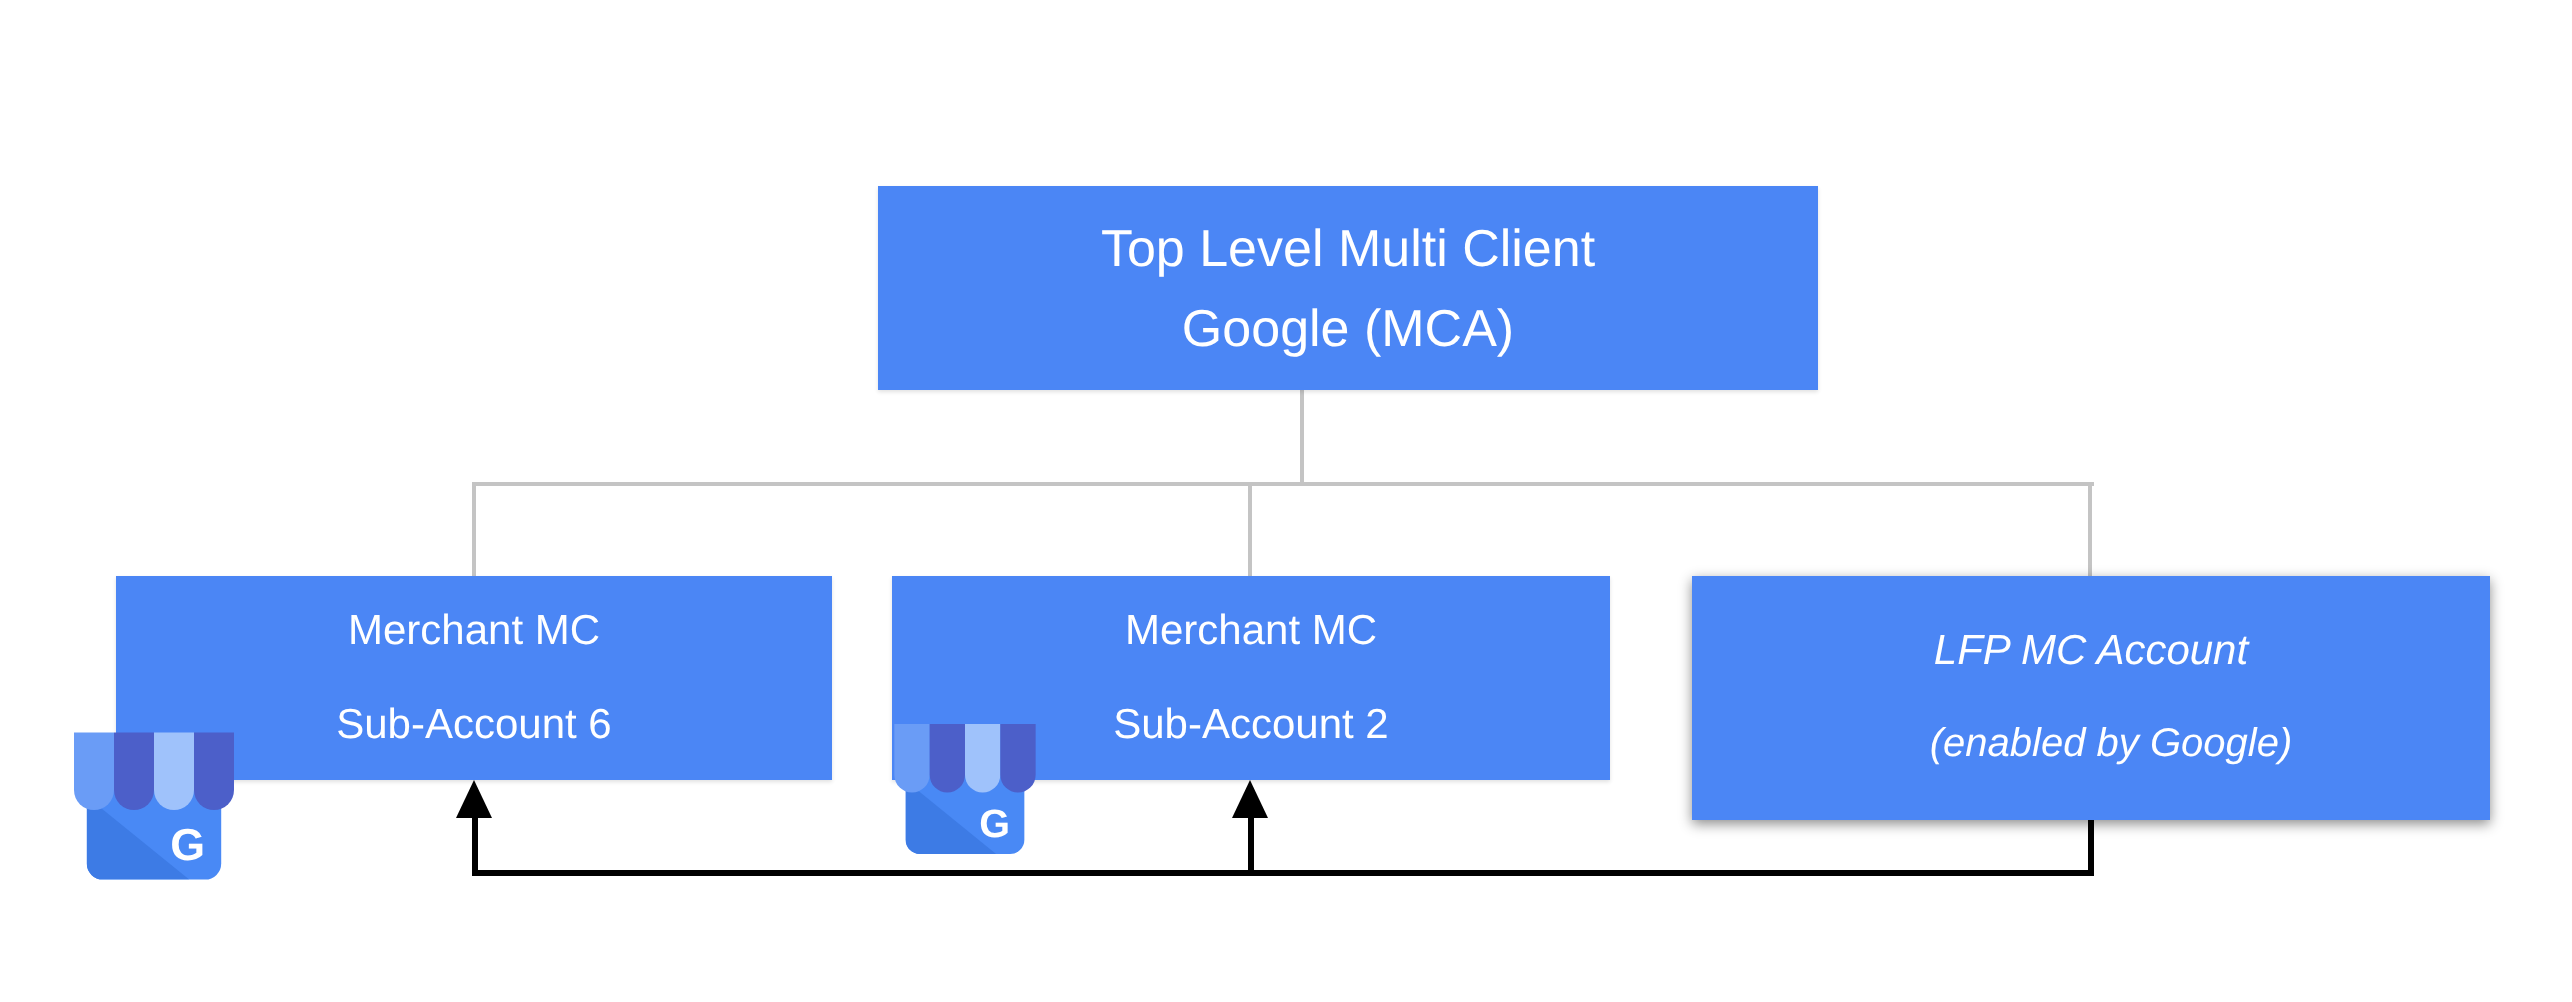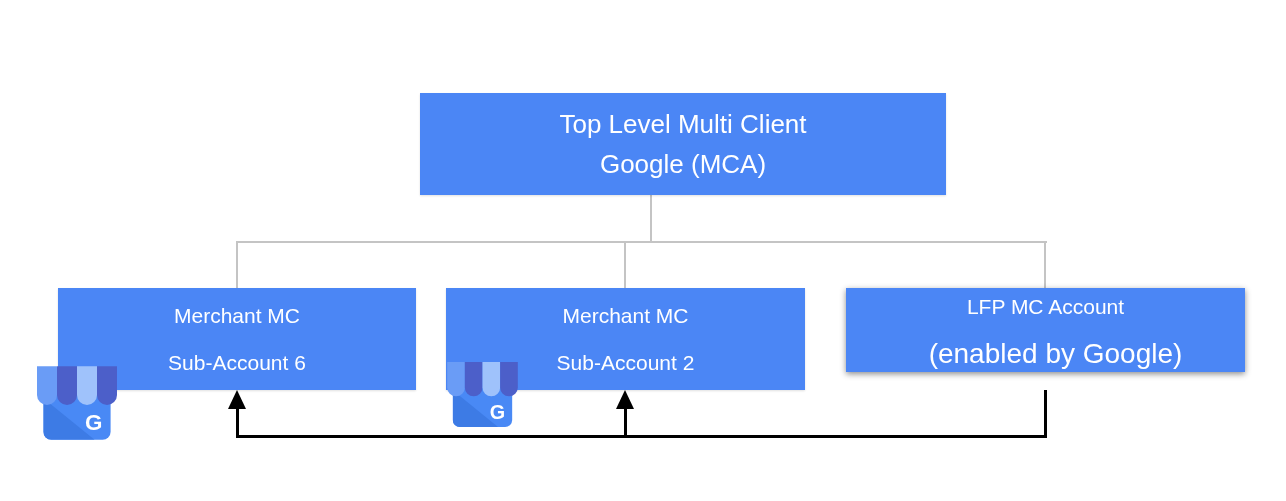--- a/index.html
+++ b/index.html
@@ -32,21 +32,21 @@
     display:flex;
     flex-direction:column;
     align-items:center;
     justify-content:center;
     text-align:center;
     box-shadow:0 1px 2px rgba(0,0,0,0.12);
   }
   .node.root{font-size:26px;line-height:40px;}
   .node.child{font-size:21px;line-height:31px;gap:16px;}
   .node.lfp{box-shadow:0 2px 6px rgba(0,0,0,0.45);}
-  .node .l2-small{font-size:28px;margin-left:20px;}
+  .node .l2-small{font-size:20px;margin-left:20px;}
   .node span{display:block;white-space:nowrap;}
   svg.store-icon{position:absolute;overflow:visible;}
   svg.store-icon text{font-family:"Liberation Sans", sans-serif;font-weight:bold;}
 </style>
 </head>
 <body>
 
 <div id="canvas">
 
   <div class="ln" style="left:650px;top:195px;width:2px;height:46px;"></div>
@@ -55,36 +55,36 @@
   <div class="ln" style="left:624px;top:241px;width:2px;height:47px;"></div>
   <div class="ln" style="left:1044px;top:241px;width:2px;height:47px;"></div>
 
   <div class="ln black" style="left:1044px;top:390px;width:3px;height:48px;"></div>
   <div class="ln black" style="left:236px;top:435px;width:811px;height:3px;"></div>
   <div class="ln black" style="left:236px;top:407px;width:3px;height:28px;"></div>
   <div class="ln black" style="left:624px;top:407px;width:3px;height:28px;"></div>
   <div class="arrowhead" style="left:228px;top:390px;"></div>
   <div class="arrowhead" style="left:616px;top:390px;"></div>
 
-  <div class="node root" style="left:420px;top:93px;width:526px;height:102px;">
+  <div class="node root" style="left:439px;top:93px;width:470px;height:102px;">
     <span>Top Level Multi Client</span>
     <span>Google (MCA)</span>
   </div>
 
   <div class="node child" style="left:58px;top:288px;width:358px;height:102px;">
     <span>Merchant MC</span>
     <span>Sub-Account 6</span>
   </div>
 
   <div class="node child" style="left:446px;top:288px;width:359px;height:102px;">
     <span>Merchant MC</span>
     <span>Sub-Account 2</span>
   </div>
 
-  <div class="node child lfp" style="left:846px;top:288px;width:399px;height:84px;">
+  <div class="node child lfp" style="left:846px;top:288px;width:399px;height:122px;font-style:italic;">
     <span>LFP MC Account</span>
     <span class="l2-small">(enabled by Google)</span>
   </div>
 
   <svg class="store-icon" viewBox="0 0 100 92" style="left:37px;top:366px;width:80px;height:74px;">
     <defs>
         <clipPath id="clipA">
           <rect x="8" y="22" width="84" height="70" rx="10"></rect>
         </clipPath>
       </defs>

